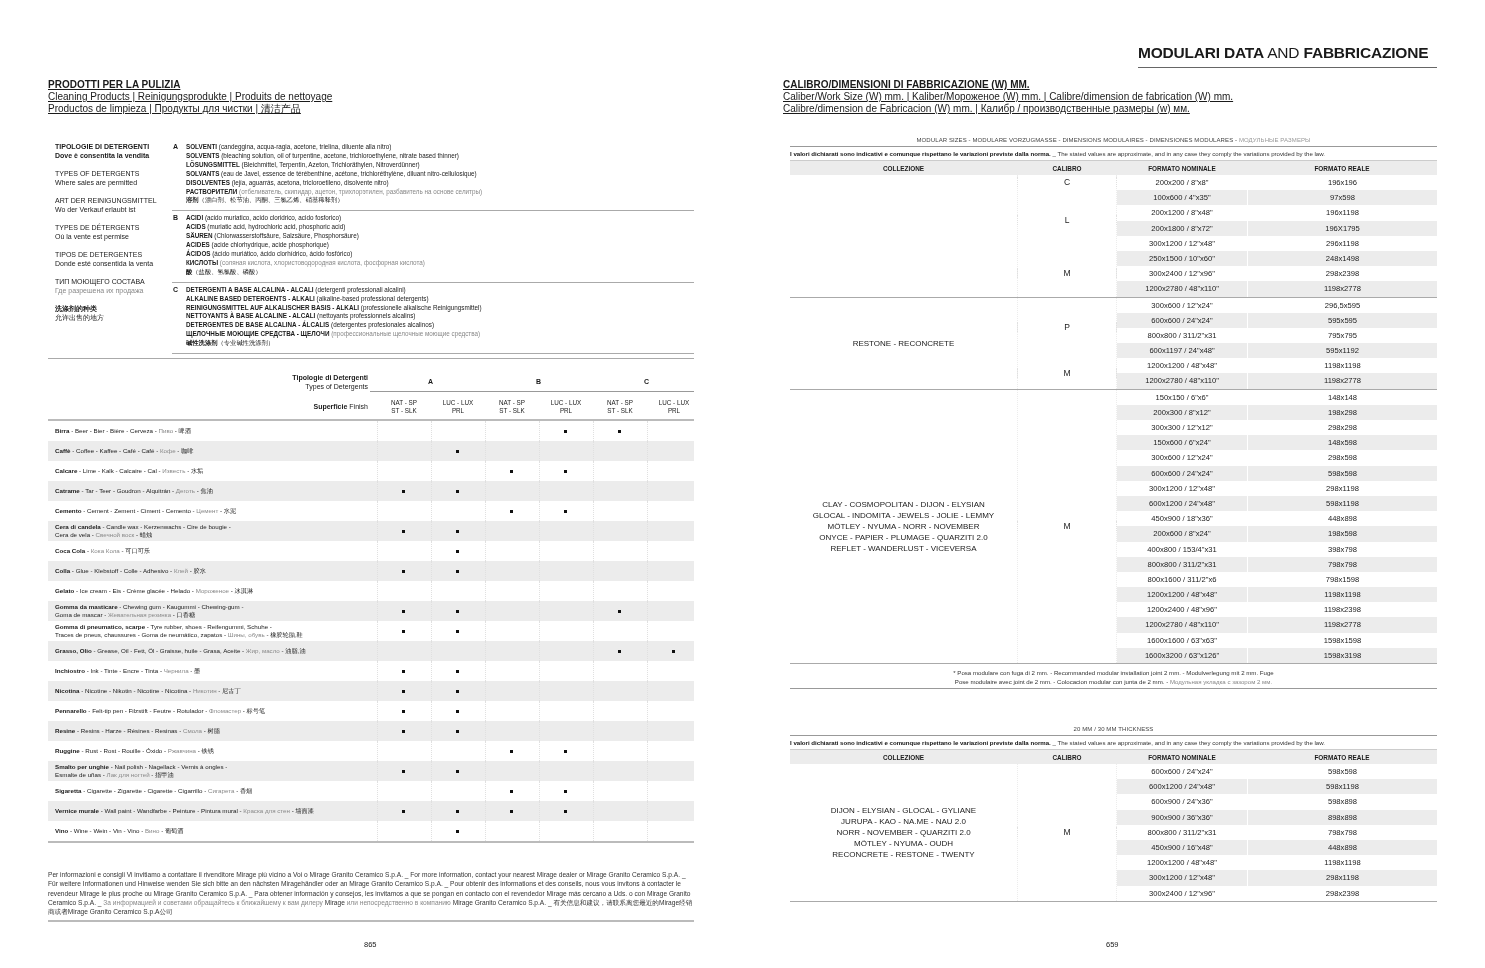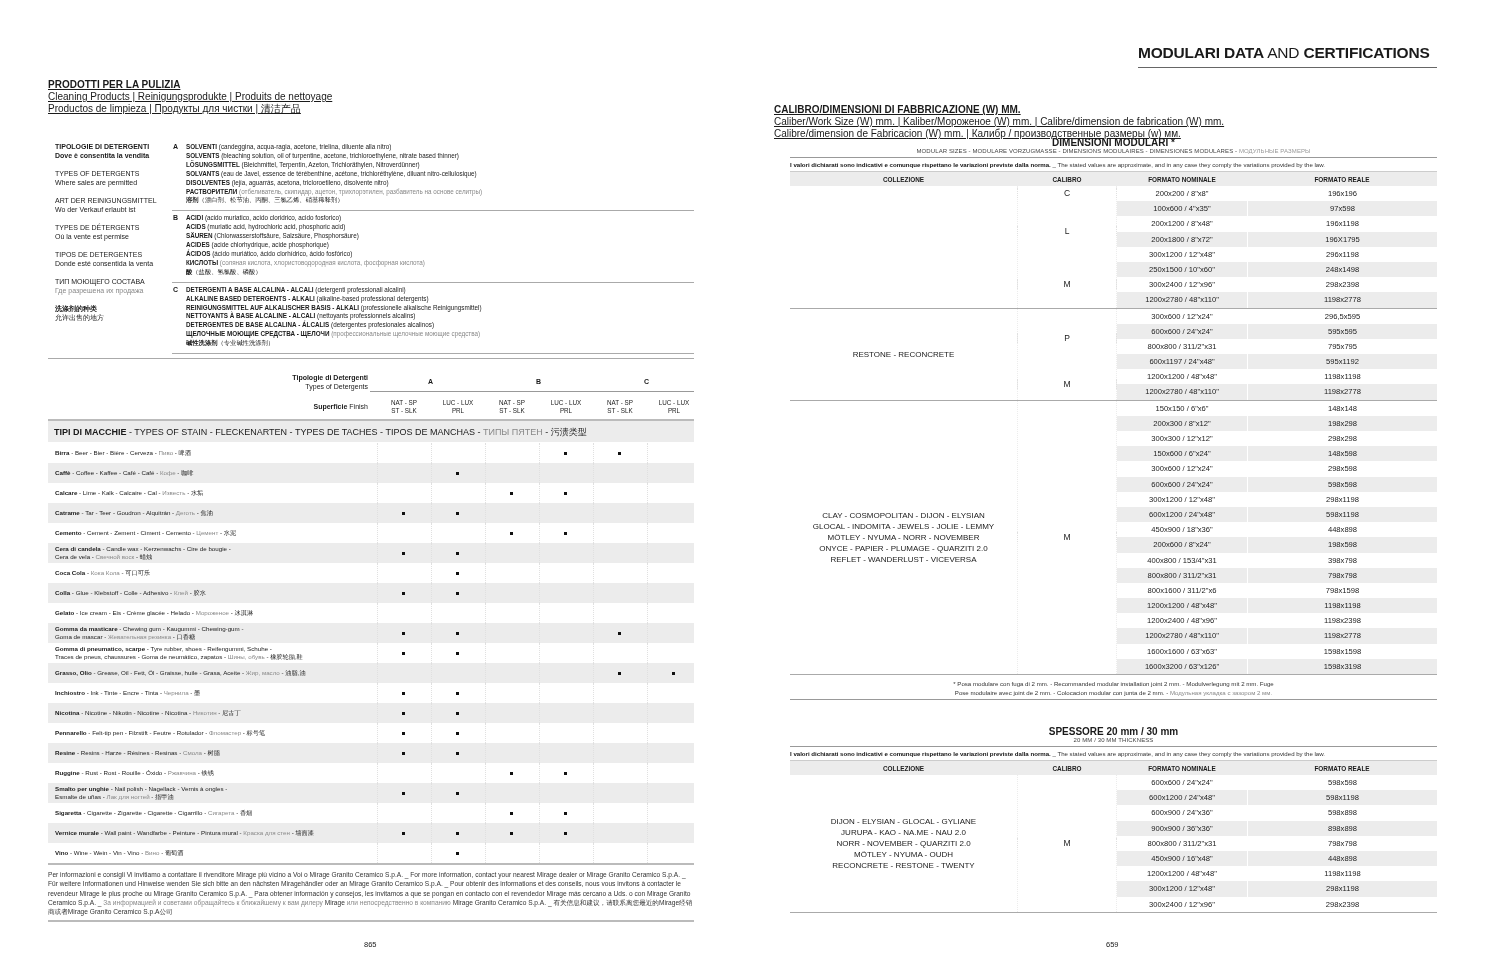--- a/index.html
+++ b/index.html
@@ -189,23 +189,20 @@
           <div class="fin" style="left: 545px;">
             <div>NAT - SP</div>
             <div>ST - SLK</div>
           </div>
           <div class="fin" style="left: 599px;">
             <div>LUC - LUX</div>
             <div>PRL</div>
           </div>
         </div>
     </div>
-    <div class="stain-title">
-      <b>TIPI DI MACCHIE</b><span> - TYPES OF STAIN - FLECKENARTEN - TYPES DE TACHES - TIPOS DE MANCHAS - </span><span class="ru">ТИПЫ ПЯТЕН</span><span> - 污渍类型</span>
-    </div>
     <div id="stain-rows" style="position:relative;">
         <div class="srow">
           <div class="name"><b>Birra</b><span> - Beer - Bier - Bière - Cerveza - </span><span class="ru">Пиво</span><span> - 啤酒</span></div>
           <div class="vsep" style="left: 329px;"></div>
           <div class="vsep" style="left: 383px;"></div>
           <div class="vsep" style="left: 437px;"></div>
           <div class="vsep" style="left: 491px;"></div>
           <div class="dot" style="left: 516px;"></div>
           <div class="vsep" style="left: 545px;"></div>
           <div class="dot" style="left: 570px;"></div>
@@ -435,33 +432,32 @@
 
   <div class="footer-note">
     <span>Per informazioni e consigli Vi invitiamo a contattare il rivenditore Mirage più vicino a Voi o Mirage Granito Ceramico S.p.A. _ For more information, contact your nearest Mirage dealer or Mirage Granito Ceramico S.p.A. _ Für weitere Informationen und Hinweise wenden Sie sich bitte an den nächsten Miragehändler oder an Mirage Granito Ceramico S.p.A. _ Pour obtenir des informations et des conseils, nous vous invitons à contacter le revendeur Mirage le plus proche ou Mirage Granito Ceramico S.p.A. _ Para obtener información y consejos, les invitamos a que se pongan en contacto con el revendedor Mirage más cercano a Uds. o con Mirage Granito Ceramico S.p.A. _ </span><span class="ru">За информацией и советами обращайтесь к ближайшему к вам дилеру </span><span>Mirage</span><span class="ru"> или непосредственно в компанию </span><span>Mirage Granito Ceramico S.p.A. _ 有关信息和建议，请联系离您最近的Mirage经销商或者Mirage Granito Ceramico S.p.A公司</span>
   </div>
 
   <div class="pgnum" style="left:364px;">865</div>
 </div>
 
 <div class="page page-right">
   <div class="tech-header">
-    <div class="tech-title"><b>MODULARI DATA</b><span class="light"> AND </span><b>CERTIFICATIONS</b></div>
+    <div class="tech-title"><b>MODULARI DATA</b><span class="light"> AND </span><b>FABBRICAZIONE</b></div>
   </div>
   <div class="tech-line"></div>
 
-  <div class="sec-title" style="left:32px; top:79px;margin-top:25px;">
+  <div class="sec-title" style="left:41px; top:79px;">
     <div class="bold">CALIBRO/DIMENSIONI DI FABBRICAZIONE (W) MM.</div>
     <div>Caliber/Work Size (W) mm. | Kaliber/Мороженое (W) mm. | Calibre/dimension de fabrication (W) mm.</div>
     <div>Calibre/dimension de Fabricacion (W) mm. | Калибр / производственные размеры (w) мм.</div>
   </div>
 
   <div class="tblwrap" style="top:137px;">
     <div class="t-head">
-      <div class="main">DIMENSIONI MODULARI *</div>
       <div class="sub"><span>MODULAR SIZES - MODULARE VORZUGMASSE - DIMENSIONS MODULAIRES - DIMENSIONES MODULARES - </span><span class="ru">МОДУЛЬНЫЕ РАЗМЕРЫ</span></div>
     </div>
     <div class="disc"><b>I valori dichiarati sono indicativi e comunque rispettano le variazioni previste dalla norma.</b><span> _ The stated values are approximate, and in any case they comply the variations provided by the law.</span></div>
     <div class="thead" id="mod-thead">
         <div class="c1">COLLEZIONE</div>
         <div class="c2">CALIBRO</div>
         <div class="c3">FORMATO NOMINALE</div>
         <div class="c4">FORMATO REALE</div>
       </div>
     <div id="mod-body">
@@ -648,21 +644,20 @@
         </div>
       </div>
     <div class="note">
       <div>* Posa modulare con fuga di 2 mm. - Recommanded modular installation joint 2 mm. - Modulverlegung mit 2 mm. Fuge</div>
       <div><span>Pose modulaire avec joint de 2 mm. - Colocacion modular con junta de 2 mm. - </span><span class="ru">Модульная укладка с зазором 2 мм.</span></div>
     </div>
   </div>
 
   <div class="tblwrap" style="top:726px;">
     <div class="t-head">
-      <div class="main">SPESSORE 20 mm / 30 mm</div>
       <div class="sub">20 MM / 30 MM THICKNESS</div>
     </div>
     <div class="disc"><b>I valori dichiarati sono indicativi e comunque rispettano le variazioni previste dalla norma.</b><span> _ The stated values are approximate, and in any case they comply the variations provided by the law.</span></div>
     <div class="thead" id="thk-thead">
         <div class="c1">COLLEZIONE</div>
         <div class="c2">CALIBRO</div>
         <div class="c3">FORMATO NOMINALE</div>
         <div class="c4">FORMATO REALE</div>
       </div>
     <div id="thk-body">

